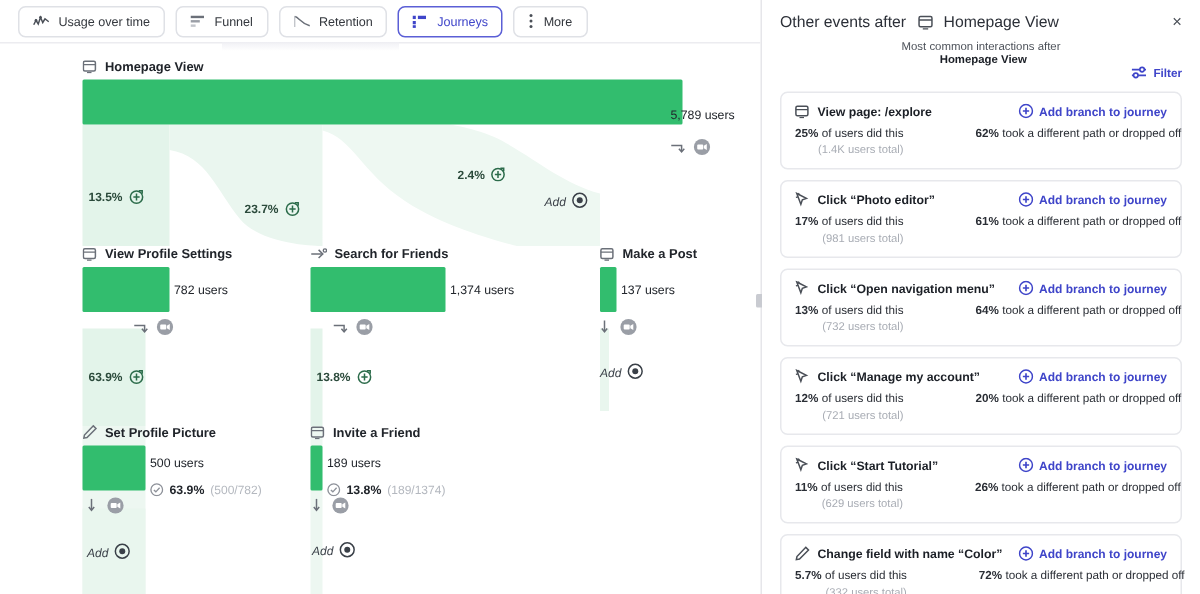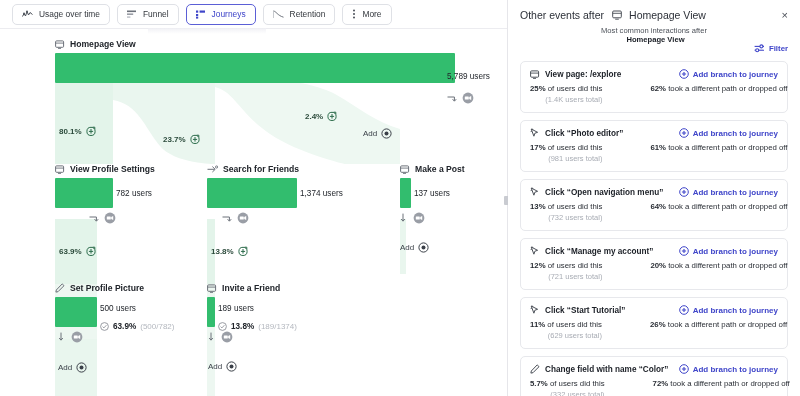--- a/index.html
+++ b/index.html
@@ -56,22 +56,22 @@
   .conv .frac { color: #b4b8bf; }
 
   .pct-label {
     position: absolute; display: flex; align-items: center; gap: 4px;
     font-size: 8px; font-weight: bold; color: #2b4a3b; white-space: nowrap;
   }
   .dropoff {
     position: absolute; display: flex; align-items: center; gap: 5px;
   }
   .add-btn {
-    position: absolute; display: flex; align-items: center; gap: 4px;
-    font-size: 8px; color: #3a4048; cursor: pointer; white-space: nowrap;
+    position: absolute; display: flex; align-items: flex-end; gap: 4px;
+    font-size: 8px; color: #3a4048; cursor: pointer; white-space: nowrap; font-style: italic;
   }
 
   
   #divider { position: absolute; left: 507px; top: 0; width: 1px; height: 396px; background: #e6e6ea; }
   #grip {
     position: absolute; left: 504px; top: 196px; width: 5px; height: 9px;
     background: #c9cbd1; border-radius: 1px; cursor: col-resize;
   }
 
   
@@ -136,40 +136,40 @@
         <span class="icn">
           <svg width="10" height="9" viewBox="0 0 10 9">
               <rect x="0" y="0.5" width="9" height="1.6" fill="#6b7079"></rect>
               <rect x="0" y="3.4" width="6.2" height="1.6" fill="#9a9ea6"></rect>
               <rect x="0" y="6.3" width="3.4" height="1.6" fill="#c2c5cb"></rect>
             </svg>
         </span>
         <span class="lbl">Funnel</span>
       </div>
 
+      <div class="tbtn">
+        <span class="icn">
+          <svg width="11" height="9" viewBox="0 0 11 9">
+              <path d="M0.5 1 C3 1.2 4.5 5.5 10.5 7.2" fill="none" stroke="#6b7079" stroke-width="1"></path>
+              <line x1="0.5" y1="0.6" x2="0.5" y2="8" stroke="#b9bcc2" stroke-width="0.8"></line>
+            </svg>
+        </span>
+        <span class="lbl">Retention</span>
+      </div>
+
       <div class="tbtn active">
         <span class="icn">
           <svg width="10" height="9" viewBox="0 0 10 9">
               <rect x="0" y="0.5" width="2.2" height="2.2" fill="#3f45c9"></rect>
               <rect x="3.6" y="0.5" width="5.4" height="2.2" fill="#3f45c9"></rect>
               <rect x="0" y="4" width="2.2" height="2.2" fill="#3f45c9"></rect>
               <rect x="0" y="6.8" width="2.2" height="1.8" fill="#3f45c9"></rect>
             </svg>
         </span>
         <span class="lbl">Journeys</span>
-      </div>
-
-      <div class="tbtn">
-        <span class="icn">
-          <svg width="11" height="9" viewBox="0 0 11 9">
-              <path d="M0.5 1 C3 1.2 4.5 5.5 10.5 7.2" fill="none" stroke="#6b7079" stroke-width="1"></path>
-              <line x1="0.5" y1="0.6" x2="0.5" y2="8" stroke="#b9bcc2" stroke-width="0.8"></line>
-            </svg>
-        </span>
-        <span class="lbl">Retention</span>
       </div>
 
       <div class="tbtn">
         <span class="icn">
           <svg width="4" height="10" viewBox="0 0 4 10">
               <circle cx="2" cy="1.4" r="1" fill="#4a4f57"></circle>
               <circle cx="2" cy="5" r="1" fill="#4a4f57"></circle>
               <circle cx="2" cy="8.6" r="1" fill="#4a4f57"></circle>
             </svg>
         </span>
@@ -224,21 +224,21 @@
         <span class="icn">
           <svg width="12" height="12" viewBox="0 0 12 12">
               <circle cx="6" cy="6" r="5.4" fill="#9a9ea6"></circle>
               <rect x="2.8" y="4.4" width="4" height="3.2" rx="0.6" fill="#fff"></rect>
               <path d="M7.2 5.1 L9.2 4 V8 L7.2 6.9 Z" fill="#fff"></path>
             </svg>
         </span>
       </div>
 
       <div class="pct-label" style="left:59px; top:92px;">
-        <span>80.1%</span>
+        <span>13.5%</span>
         <span class="icn">
           <svg width="10" height="10" viewBox="0 0 10 10">
               <circle cx="5" cy="5.4" r="4.1" fill="none" stroke="#2b6b4a" stroke-width="1"></circle>
               <path d="M5 3 V7.6 M2.9 5.4 H7.1" stroke="#2b6b4a" stroke-width="1"></path>
               <path d="M6.6 1.2 L8.8 1.2 L8.8 3.2" fill="none" stroke="#2b6b4a" stroke-width="1"></path>
             </svg>
         </span>
       </div>
       <div class="pct-label" style="left:163px; top:100px;">
         <span>23.7%</span>

